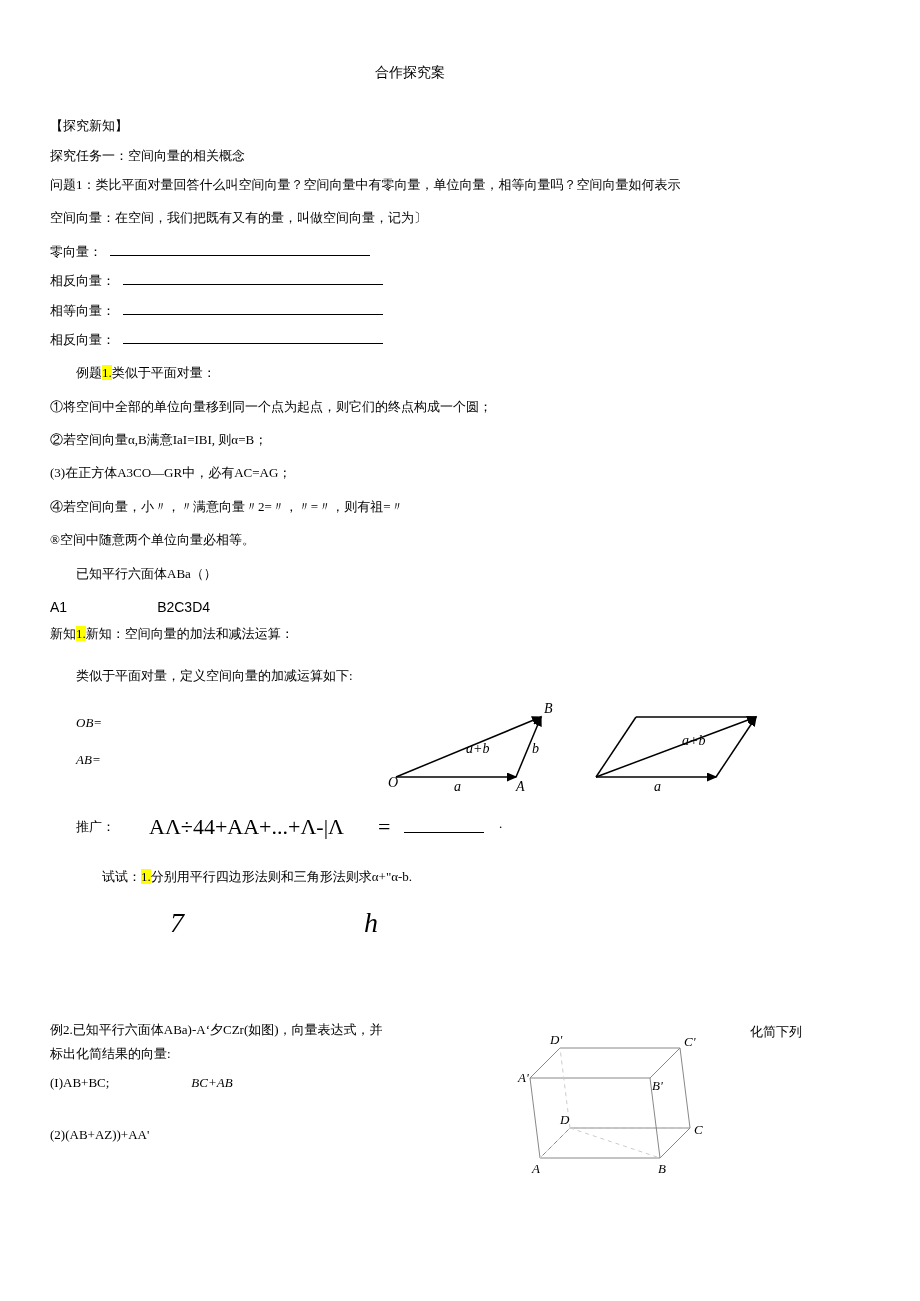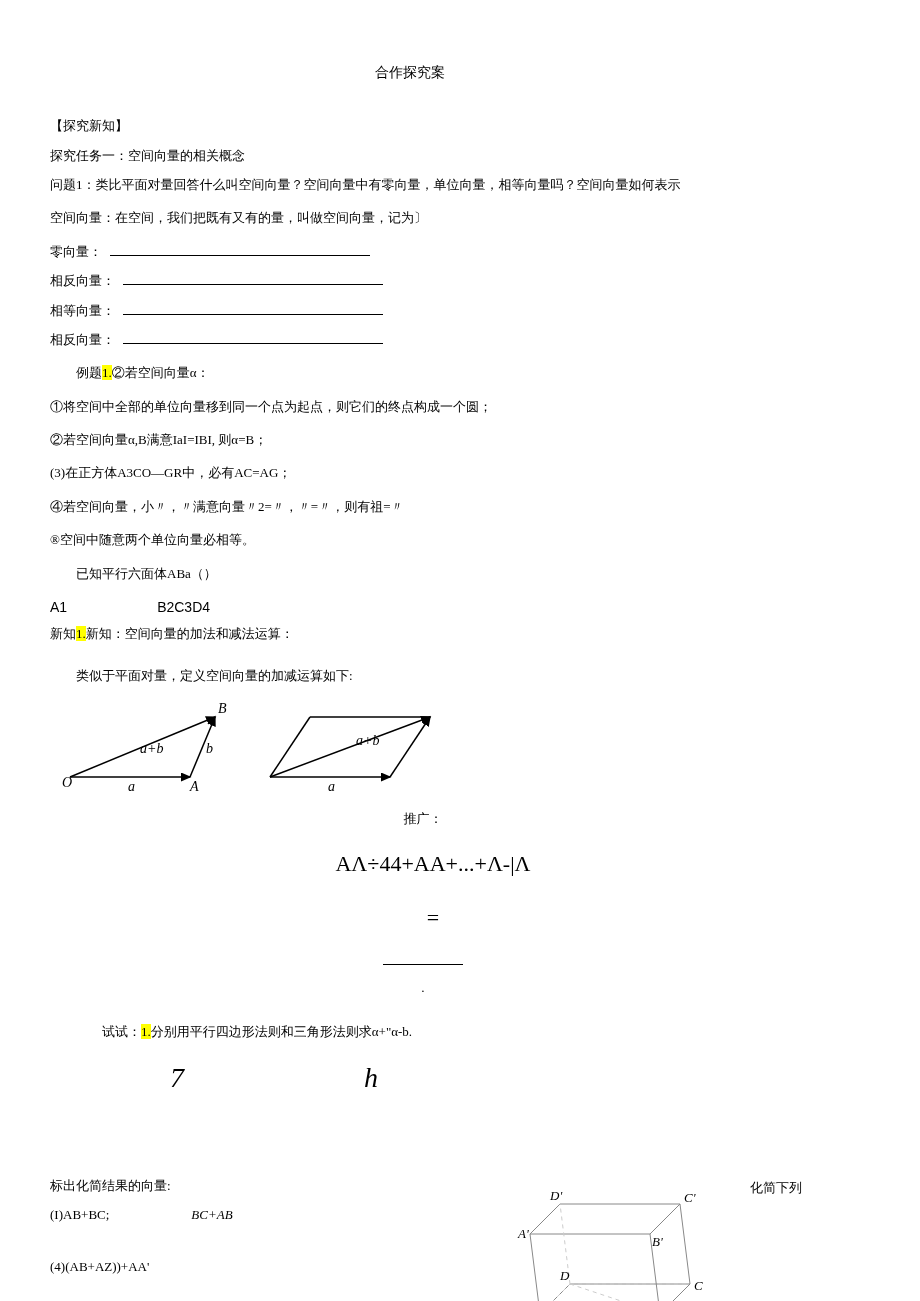--- a/index.html
+++ b/index.html
@@ -128,21 +128,21 @@
   <span>相反向量：</span><span class="blank-line"></span>
 </div>
 <div class="section">
   <span>相等向量：</span><span class="blank-line"></span>
 </div>
 <div class="section">
   <span>相反向量：</span><span class="blank-line"></span>
 </div>
 
 <div class="para indent">
-  <span>例题</span><span class="hl">1.</span><span>②若空间向量α：</span>
+  <span>例题</span><span class="hl">1.</span><span>类似于平面对量：</span>
 </div>
 
 <div class="para">①将空间中全部的单位向量移到同一个点为起点，则它们的终点构成一个圆；</div>
 <div class="para">②若空间向量α,B满意IaI=IBI, 则α=B；</div>
 <div class="para">(3)在正方体A3CO—GR中，必有AC=AG；</div>
 <div class="para">④若空间向量，小〃，〃满意向量〃2=〃，〃=〃，则有祖=〃</div>
 <div class="para">®空间中随意两个单位向量必相等。</div>
 
 <div class="para indent">已知平行六面体ABa（）</div>
 
@@ -150,20 +150,24 @@
   <span style="margin-right:90px;">A1</span><span>B2C3D4</span>
 </div>
 
 <div class="section">
   <span>新知</span><span class="hl">1.</span><span>新知：空间向量的加法和减法运算：</span>
 </div>
 
 <div class="para indent" style="margin-top:18px;">类似于平面对量，定义空间向量的加减运算如下:</div>
 
 <div class="formula-row">
+  <div class="formula-left">
+    <div style="font-style:italic;font-family:'Times New Roman';margin:14px 0;">OB=</div>
+    <div style="font-style:italic;font-family:'Times New Roman';margin:14px 0;">AB=</div>
+  </div>
   <div class="diagrams">
     <svg width="190" height="100">
       <defs>
         <marker id="arr1" markerWidth="8" markerHeight="8" refX="6" refY="3" orient="auto">
           <path d="M0,0 L7,3 L0,6 Z" fill="#000"></path>
         </marker>
       </defs>
       <line x1="20" y1="80" x2="140" y2="80" stroke="#000" stroke-width="1.5" marker-end="url(#arr1)"></line>
       <line x1="140" y1="80" x2="165" y2="20" stroke="#000" stroke-width="1.5" marker-end="url(#arr1)"></line>
       <line x1="20" y1="80" x2="165" y2="20" stroke="#000" stroke-width="1.5" marker-end="url(#arr1)"></line>
@@ -184,44 +188,45 @@
       <line x1="10" y1="80" x2="50" y2="20" stroke="#000" stroke-width="1.5"></line>
       <line x1="50" y1="20" x2="170" y2="20" stroke="#000" stroke-width="1.5"></line>
       <line x1="130" y1="80" x2="170" y2="20" stroke="#000" stroke-width="1.5" marker-end="url(#arr2)"></line>
       <line x1="10" y1="80" x2="170" y2="20" stroke="#000" stroke-width="1.5" marker-end="url(#arr2)"></line>
       <text x="68" y="94" class="svg-label">a</text>
       <text x="96" y="48" class="svg-label">a+b</text>
     </svg>
   </div>
 </div>
 
-<div class="section" style="display:flex;align-items:center;gap:14px;padding-left:2em;flex-direction:column;">
+<div class="section" style="display:flex;align-items:center;gap:14px;padding-left:2em;">
   <span>推广：</span>
   <span class="big-formula">AΛ÷44+AA+...+Λ-|Λ</span>
   <span class="big-formula" style="margin-left:20px;">=</span>
   <span class="blank-short"></span>
   <span>·</span>
 </div>
 
 <div class="para indent" style="margin-top:18px;padding-left:2em;">
   <span>试试：</span><span class="hl">1.</span><span>分别用平行四边形法则和三角形法则求α+"α-b.</span>
 </div>
 <div class="try-row">
   <span class="italic-big">7</span>
   <span class="italic-big">h</span>
 </div>
 
 <div class="ex2-row" style="margin-top:70px;">
   <div class="ex2-text">
+    <div>例2.已知平行六面体ABa)-A‘夕CZr(如图)，向量表达式，并</div>
     <div>标出化简结果的向量:</div>
     <div style="display:flex;gap:82px;margin-top:6px;">
       <span style="font-family:'Times New Roman';">(I)AB+BC;</span>
       <span style="font-style:italic;font-family:'Times New Roman';">BC+AB</span>
     </div>
-    <div style="margin-top:28px;font-family:'Times New Roman';">(4)(AB+AZ))+AA'</div>
+    <div style="margin-top:28px;font-family:'Times New Roman';">(2)(AB+AZ))+AA'</div>
   </div>
   <div class="ex2-fig">
     <svg width="250" height="170">
       <polyline points="50,140 170,140 200,110 80,110 50,140" fill="none" stroke="#888" stroke-width="1"></polyline>
       <line x1="80" y1="110" x2="170" y2="140" stroke="#ccc" stroke-dasharray="4,4"></line>
       <polyline points="40,60 160,60 190,30 70,30 40,60" fill="none" stroke="#888" stroke-width="1"></polyline>
       <line x1="50" y1="140" x2="40" y2="60" stroke="#888"></line>
       <line x1="170" y1="140" x2="160" y2="60" stroke="#888"></line>
       <line x1="200" y1="110" x2="190" y2="30" stroke="#888"></line>
       <line x1="80" y1="110" x2="70" y2="30" stroke="#ccc" stroke-dasharray="4,4"></line>

